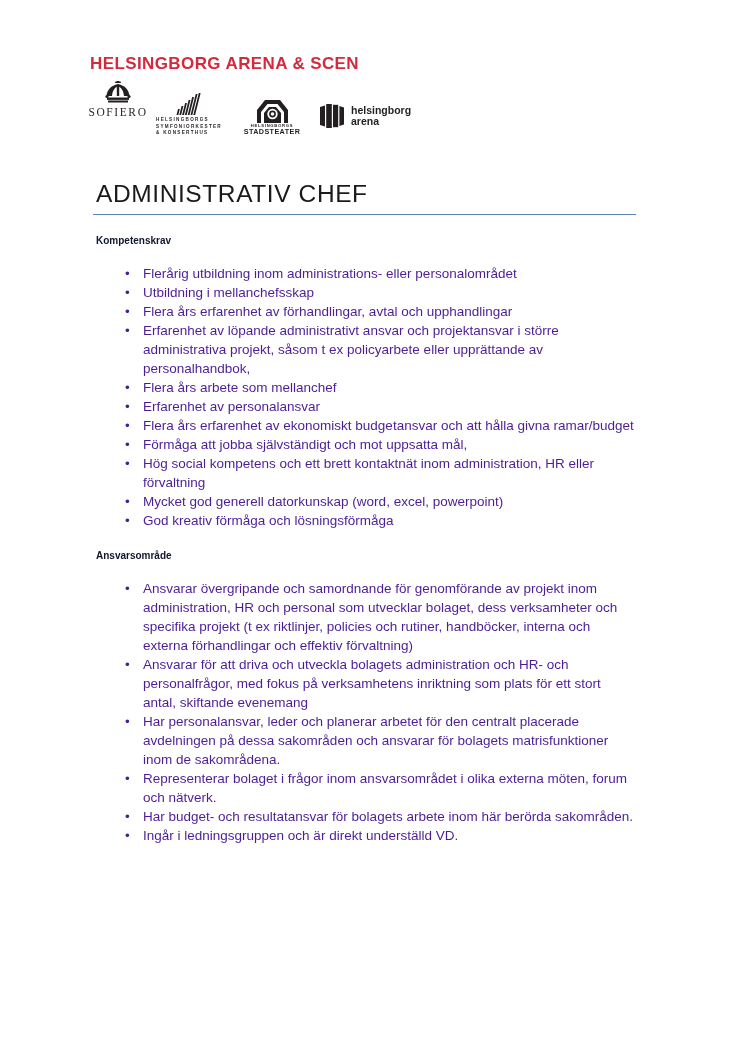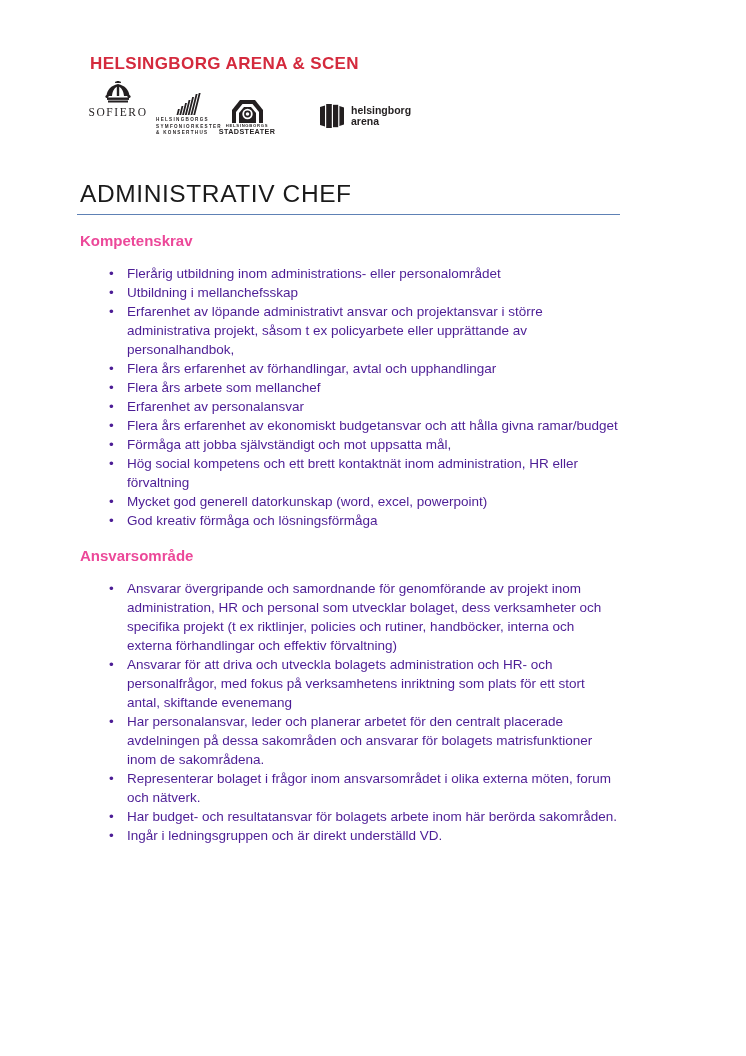--- a/index.html
+++ b/index.html
@@ -29,45 +29,45 @@
     font-size:11.5px; letter-spacing:1.6px; color:#231f20; white-space:nowrap;
   }
 
   .logo-symfoni { left:157px; top:93px; width:64px; align-items:center; }
   .symfoni-text { margin-top:2px; text-align:left; }
   .symfoni-text div {
     font-size:4.6px; font-weight:700; letter-spacing:1.3px;
     line-height:6.6px; color:#231f20; white-space:nowrap;
   }
 
-  .logo-stadsteater { left:224px; top:98px; width:46px; }
+  .logo-stadsteater { left:249px; top:98px; width:46px; }
   .stads-line1 { font-size:4.2px; font-weight:700; letter-spacing:0.7px; line-height:5px; color:#231f20; white-space:nowrap; }
   .stads-line2 { font-size:7.2px; font-weight:700; letter-spacing:0.4px; line-height:8px; color:#231f20; white-space:nowrap; }
 
   .logo-arena { left:292px; top:104px; flex-direction:row; align-items:center;margin-left:28px; }
   .arena-text { margin-left:6px; }
   .arena-text div {
     font-size:10.5px; font-weight:700; line-height:11px; color:#231f20; white-space:nowrap;
   }
 
   
   .doc {
-    position:absolute; left:80px; top:181px; width:540px;
+    position:absolute; left:96px; top:181px; width:540px;
   }
   .doc-title {
     margin:0; font-size:24.5px; font-weight:400; letter-spacing:0.6px;
     color:#1a1a1a; line-height:26px;
   }
   .title-rule {
     border:none; border-top:1.6px solid #5E81B5;
     margin:7px 0 0 -3px; width:543px;
   }
   .section-heading {
     margin:17px 0 0 0;
-    font-size:15px; font-weight:700; color:#ec4899; line-height:17px;
+    font-size:10px; font-weight:700; color:#0f172a; line-height:17px;
   }
   .bullet-list {
     list-style:none; margin:15px 0 0 0; padding:0;
   }
   .bullet-list li {
     position:relative;
     padding-left:47px;
     font-size:13.5px; line-height:19px; color:#4c1d95;
   }
   .bullet-list li::before {
@@ -148,22 +148,22 @@
 
   <main class="doc">
     <h1 class="doc-title">ADMINISTRATIV CHEF</h1>
     <hr class="title-rule">
     <div id="document-body">
   <section>
     <h2 class="section-heading">Kompetenskrav</h2>
     <ul class="bullet-list">
             <li>Flerårig utbildning inom administrations- eller personalområdet</li>
             <li>Utbildning i mellanchefsskap</li>
+            <li>Flera års erfarenhet av förhandlingar, avtal och upphandlingar</li>
             <li>Erfarenhet av löpande administrativt ansvar och projektansvar i större administrativa projekt, såsom t ex policyarbete eller upprättande av personalhandbok,</li>
-            <li>Flera års erfarenhet av förhandlingar, avtal och upphandlingar</li>
             <li>Flera års arbete som mellanchef</li>
             <li>Erfarenhet av personalansvar</li>
             <li>Flera års erfarenhet av ekonomiskt budgetansvar och att hålla givna ramar/budget</li>
             <li>Förmåga att jobba självständigt och mot uppsatta mål,</li>
             <li>Hög social kompetens och ett brett kontaktnät inom administration, HR eller förvaltning</li>
             <li>Mycket god generell datorkunskap (word, excel, powerpoint)</li>
             <li>God kreativ förmåga och lösningsförmåga</li>
           </ul>
   </section>
 

